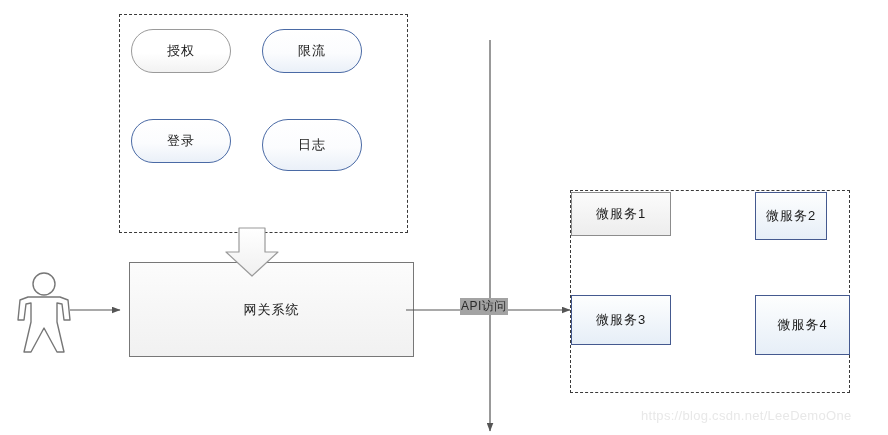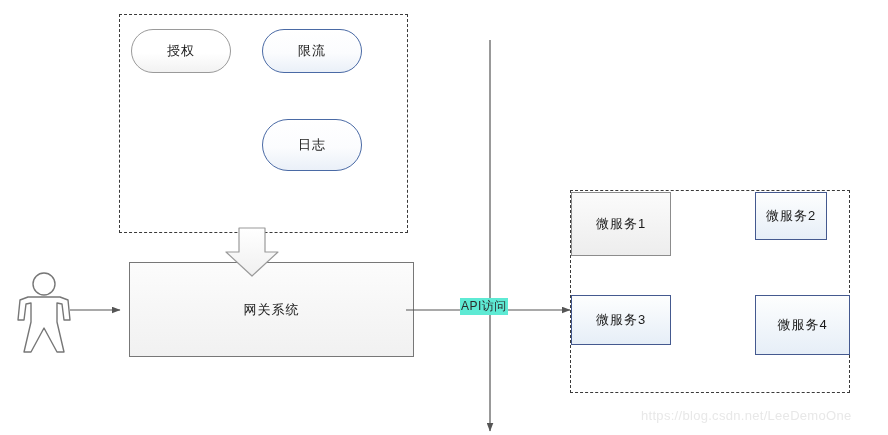--- a/index.html
+++ b/index.html
@@ -83,21 +83,21 @@
     left: 0; top: 0;
     width: 888px;
     height: 435px;
     pointer-events: none;
   }
 
   
   .edge-label {
     font-size: 12px;
     color: #2b2b2b;
-    background: #5eead4;
+    background: #a3a3a3;
     padding: 0 1px;
     white-space: nowrap;
     letter-spacing: 0.5px;
   }
 
   
   .watermark {
     font-size: 13px;
     color: #e8e8e8;
     white-space: nowrap;
@@ -112,32 +112,35 @@
   <div class="abs dashed-box" style="left:119px; top:14px; width:289px; height:219px;"></div>
 
   <div class="abs pill pill-blue" style="left:262px; top:29px; width:100px; height:44px;">
     <span>限流</span>
   </div>
 
   <div class="abs pill pill-gray" style="left:131px; top:29px; width:100px; height:44px;">
     <span>授权</span>
   </div>
 
+  <div class="abs pill pill-blue" style="left:131px; top:119px; width:100px; height:44px;">
+    <span>登录</span>
+  </div>
 
   <div class="abs pill pill-blue" style="left:262px; top:119px; width:100px; height:52px;">
     <span>日志</span>
   </div>
 
   <div class="abs gateway" style="left:121px; top:262px; width:285px; height:95px;">
     <span>网关系统</span>
   </div>
 
   <div class="abs dashed-box" style="left:570px; top:190px; width:280px; height:203px;"></div>
 
-  <div class="abs rect rect-gray" style="left:571px; top:192px; width:100px; height:64px;">
+  <div class="abs rect rect-gray" style="left:571px; top:192px; width:100px; height:44px;">
     <span>微服务1</span>
   </div>
 
   <div class="abs rect rect-blue" style="left:755px; top:192px; width:72px; height:48px;">
     <span>微服务2</span>
   </div>
 
   <div class="abs rect rect-blue" style="left:571px; top:295px; width:100px; height:50px;">
     <span>微服务3</span>
   </div>

